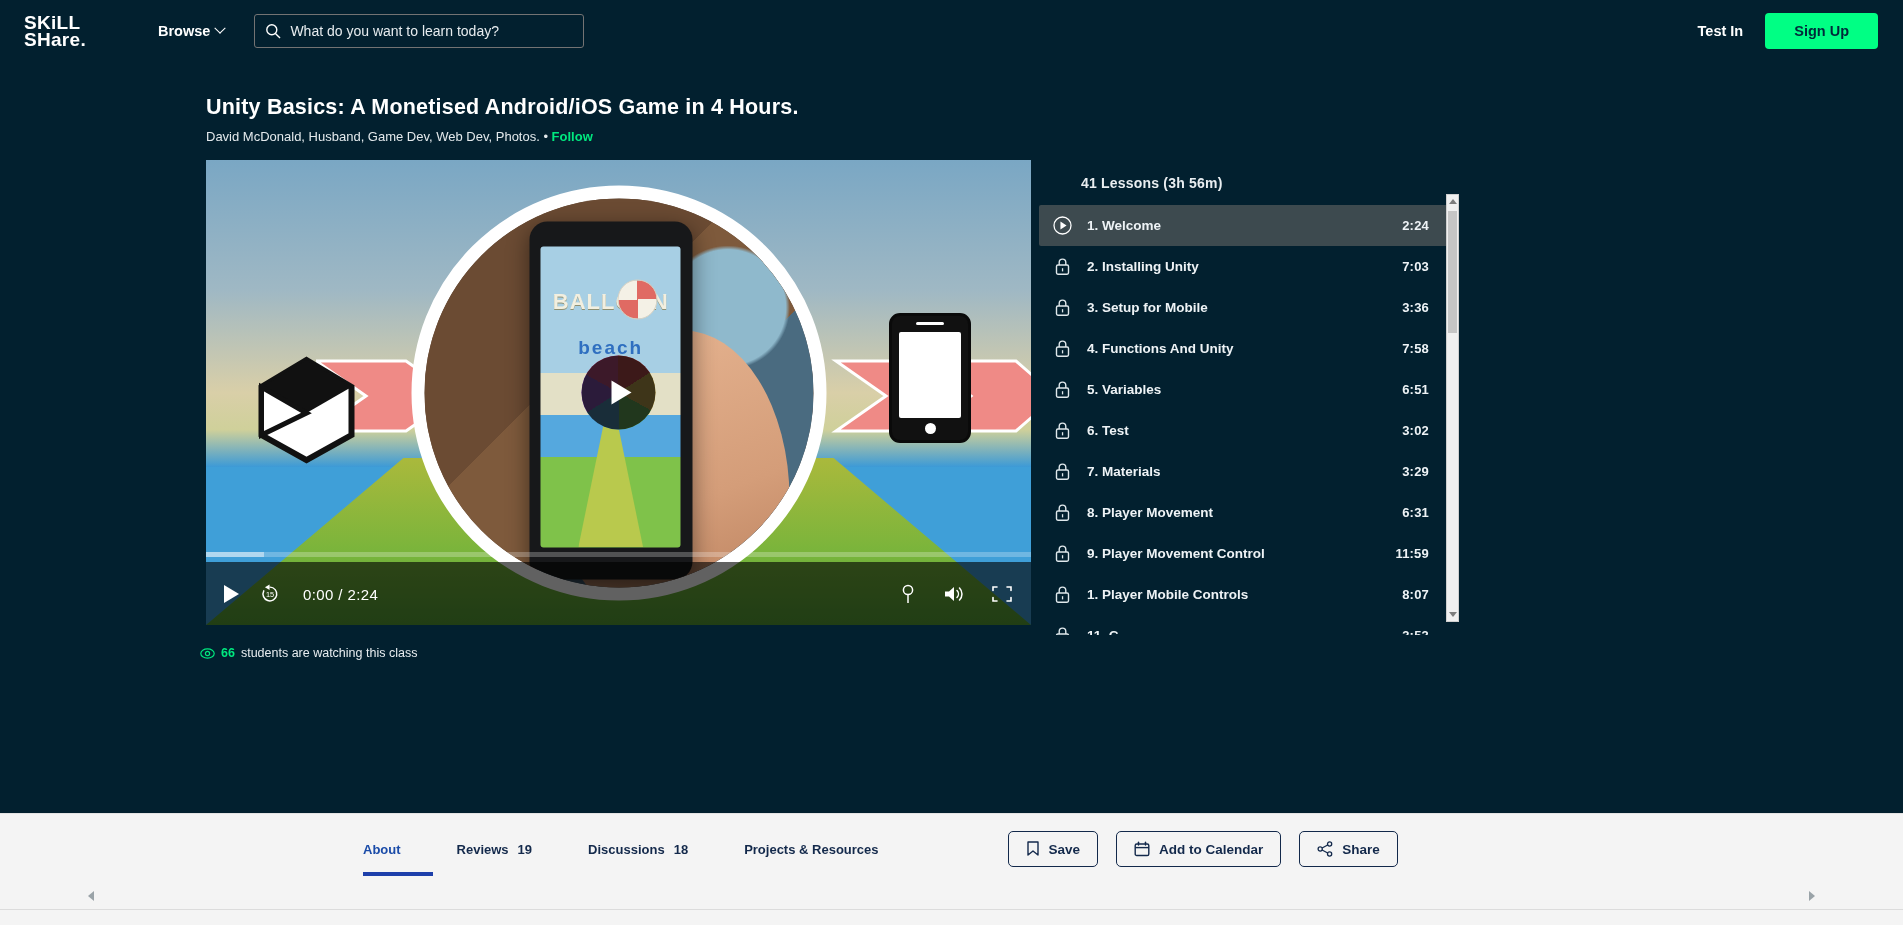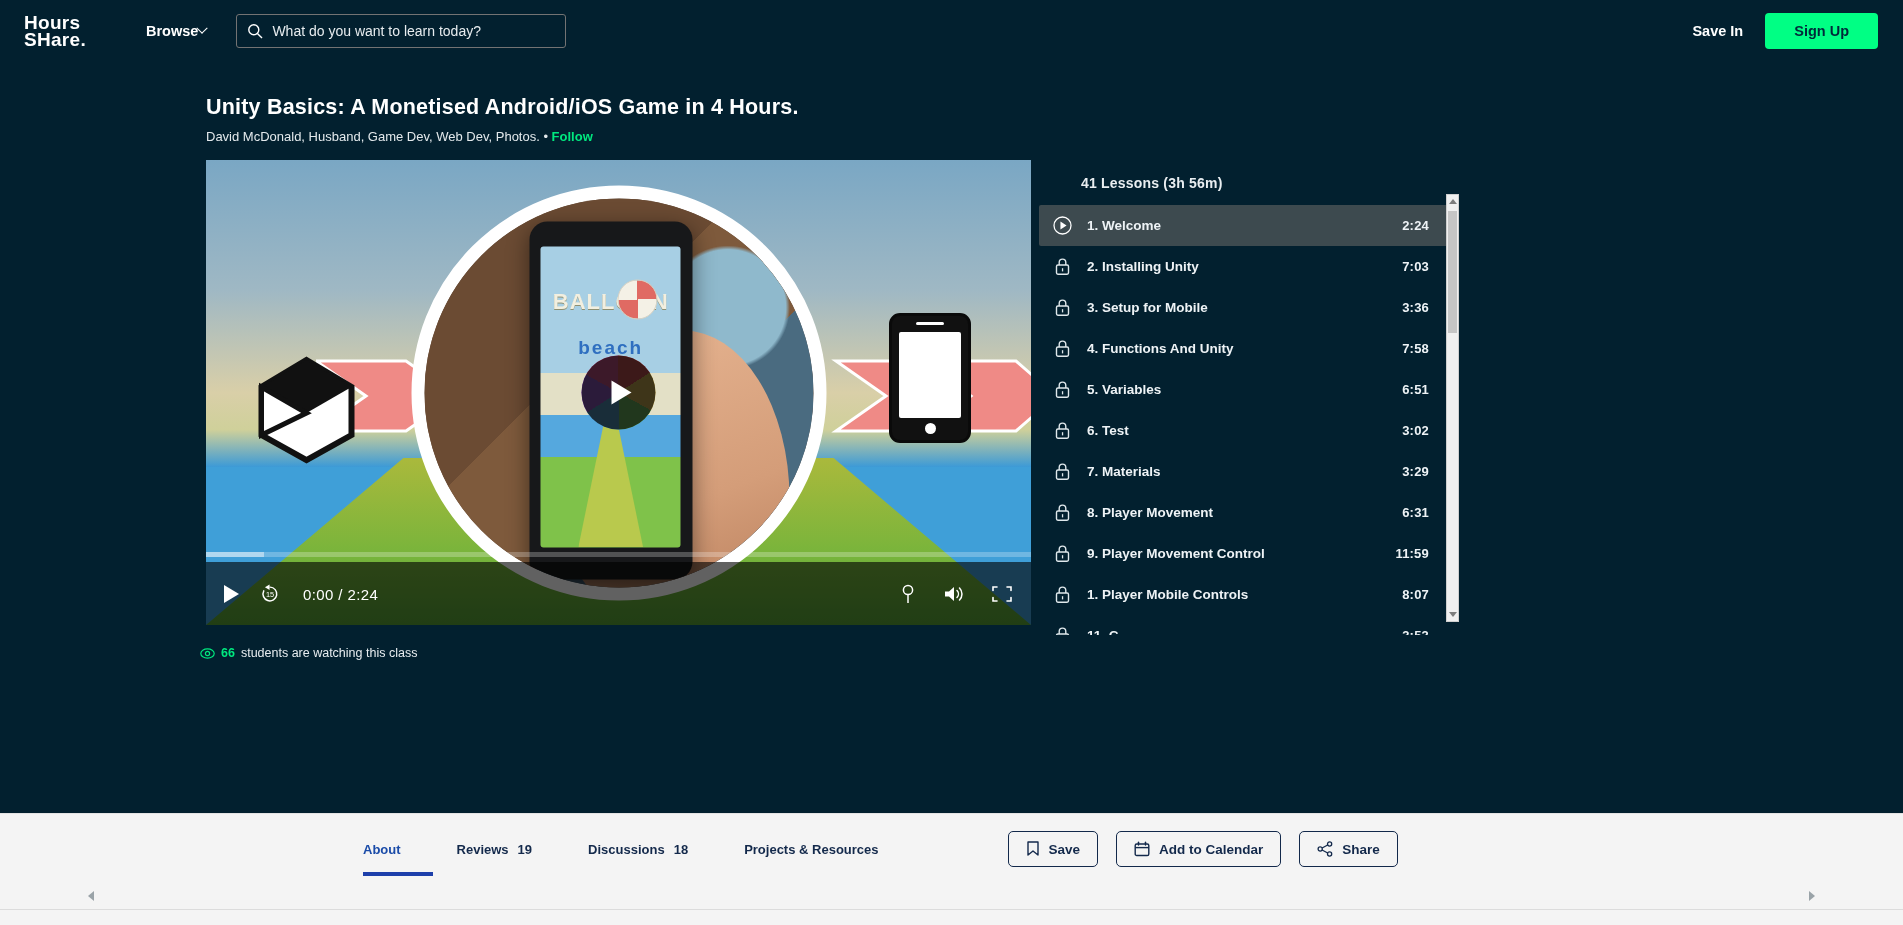--- a/index.html
+++ b/index.html
@@ -32,26 +32,27 @@
     font-size:19px;
     line-height:17px;
     letter-spacing:.3px;
     color:#fff;
     width:96px;
     margin-left:2px;
     user-select:none;
   }
   .logo span { display:block; }
   .browse {
-    margin-left:26px;
+    margin-left:38px;
     font-size:14.5px;
     font-weight:bold;
     color:#fff;
     display:flex;
     align-items:center;
+    gap:6px;
     cursor:pointer;
   }
   .chev {
     width:8px; height:8px;
     border-right:1.6px solid #fff;
     border-bottom:1.6px solid #fff;
     transform:rotate(45deg) translate(-2px,-2px);
   }
   .searchbox {
     margin-left:30px;
@@ -419,39 +420,39 @@
   .hs-r { width:0;height:0;border-top:5px solid transparent;border-bottom:5px solid transparent;border-left:6px solid #9aa3a8; cursor:pointer;}
   .hs-line { position:absolute; left:0; right:0; bottom:-8px; height:1px; background:#dcdcdc; }
 </style>
 </head>
 <body>
 
 <div class="page-dark">
 
   <div class="header">
     <div class="logo">
-      <span>Hours</span>
+      <span>SKiLL</span>
       <span>SHare.</span>
     </div>
 
     <div class="browse">
       <span>Browse</span>
       <span class="chev"></span>
     </div>
 
     <div class="searchbox">
       <svg width="16" height="16" viewBox="0 0 16 16">
         <circle cx="6.8" cy="6.8" r="5" fill="none" stroke="#fff" stroke-width="1.4"></circle>
         <line x1="10.4" y1="10.4" x2="15" y2="15" stroke="#fff" stroke-width="1.4"></line>
       </svg>
       <input type="text" placeholder="What do you want to learn today?" style="">
     </div>
 
     <div class="header-right">
-      <div class="signin">Save In</div>
+      <div class="signin">Test In</div>
       <button class="signup">Sign Up</button>
     </div>
   </div>
 
   <div class="title-wrap">
     <div class="class-title">Unity Basics: A Monetised Android/iOS Game in 4 Hours.</div>
     <div class="byline">
       <span>David McDonald, Husband, Game Dev, Web Dev, Photos. • </span><span class="follow">Follow</span>
     </div>
   </div>

